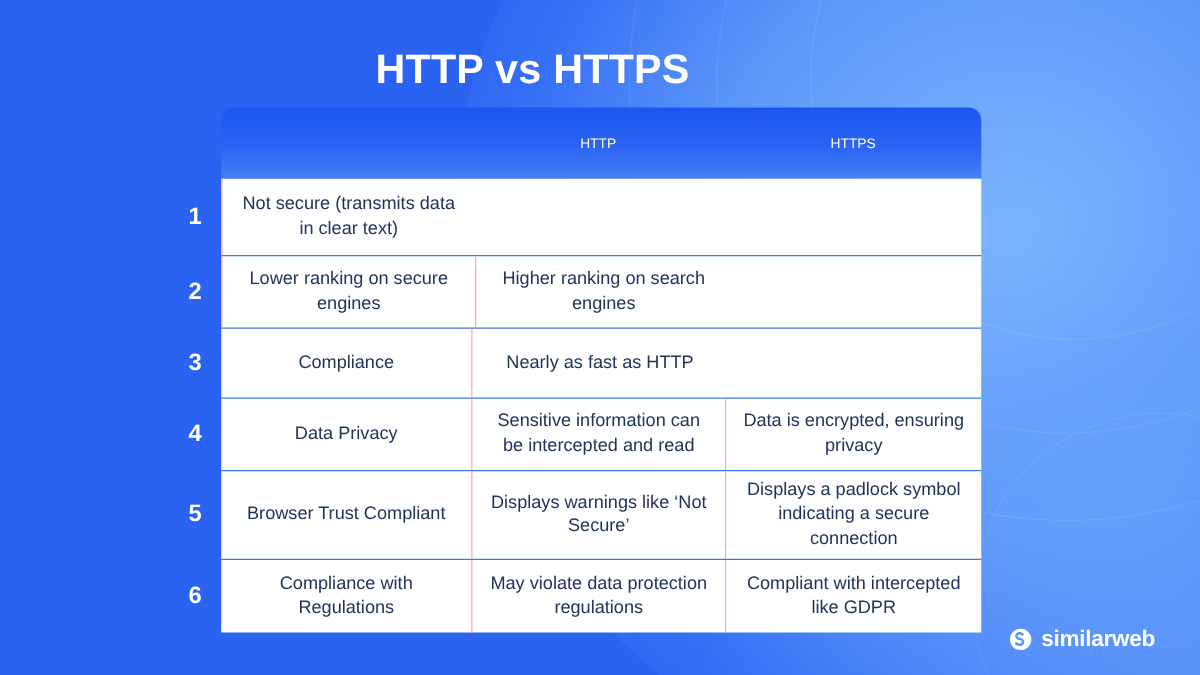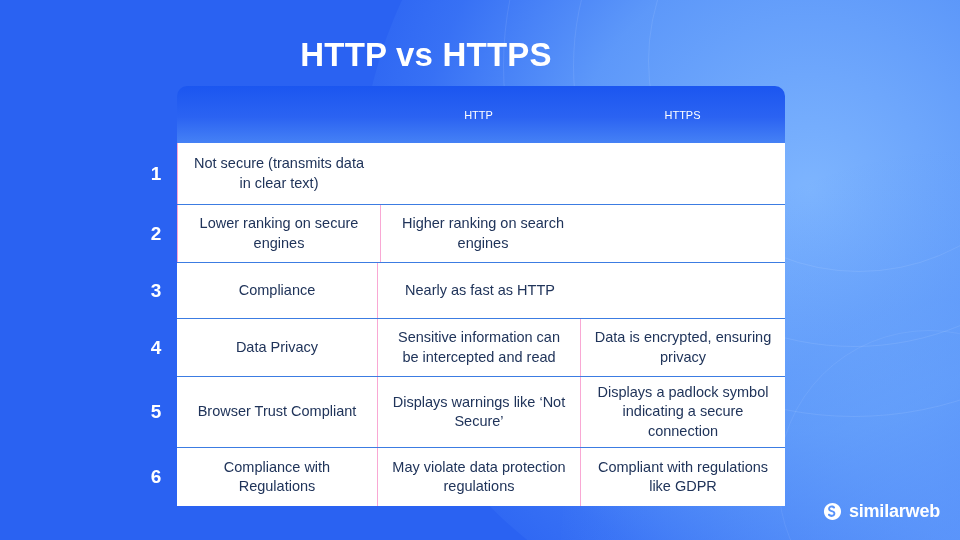--- a/index.html
+++ b/index.html
@@ -145,21 +145,21 @@
     align-items: center;
     justify-content: center;
     color: #ffffff;
     font-size: 19px;
     font-weight: bold;
   }
 
   
   .logo {
     position: absolute;
-    right: 20px;
+    right: 36px;
     bottom: 18px;
     display: flex;
     align-items: center;
     gap: 7px;
   }
   .logo-mark { width: 19px; height: 19px; display: block; }
   .logo-text {
     color: #ffffff;
     font-size: 18px;
     font-weight: bold;
@@ -218,21 +218,21 @@
         <div class="rownum">5</div>
         <div class="cell col-a c-a">Browser Trust Compliant</div>
         <div class="cell col-b c-b">Displays warnings like ‘Not Secure’</div>
         <div class="cell col-c c-c">Displays a padlock symbol indicating a secure connection</div>
       </div>
 
       <div class="trow r-h6">
         <div class="rownum">6</div>
         <div class="cell col-a c-a">Compliance with Regulations</div>
         <div class="cell col-b c-b">May violate data protection regulations</div>
-        <div class="cell col-c c-c">Compliant with regulations like GDPR</div>
+        <div class="cell col-c c-c">Compliant with intercepted like GDPR</div>
       </div>
 
     </div>
   </div>
 
   <div class="logo">
     <svg class="logo-mark" viewBox="0 0 24 24">
       <path fill="#ffffff" d="M12 1.2C6.04 1.2 1.2 6.04 1.2 12S6.04 22.8 12 22.8 22.8 17.96 22.8 12 17.96 1.2 12 1.2zm-1.02 3.3c1.62 0 2.93.62 3.86 1.6.5.53.47 1.32-.05 1.82-.52.5-1.33.47-1.83-.05-.47-.49-1.1-.78-1.98-.78-1.28 0-2.1.66-2.1 1.55 0 .95.83 1.33 2.5 1.79 2.2.6 4.24 1.45 4.24 4.13 0 2.53-2.03 4.24-4.71 4.24-1.86 0-3.32-.72-4.31-1.83-.48-.54-.42-1.35.12-1.82.54-.48 1.36-.42 1.83.12.53.6 1.31.98 2.36.98 1.42 0 2.3-.73 2.3-1.69 0-1.02-.87-1.4-2.68-1.9-2.06-.56-4.05-1.4-4.05-4 0-2.4 1.96-4.16 4.5-4.16z"></path>
     </svg>
     <span class="logo-text">similarweb</span>

